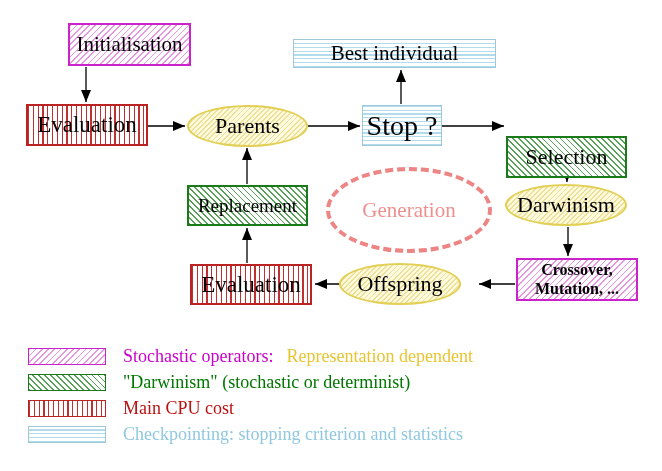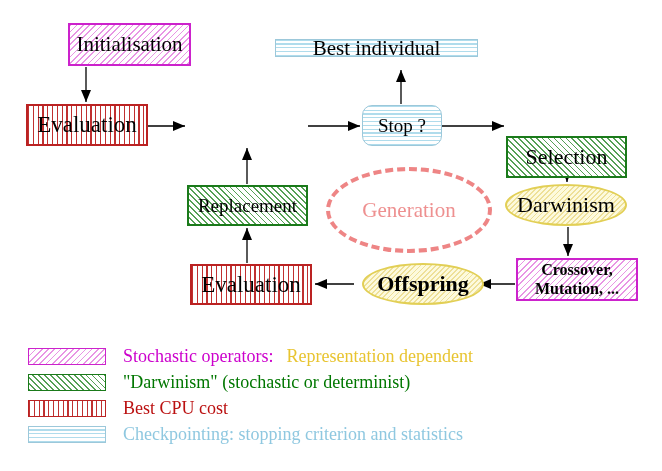--- a/index.html
+++ b/index.html
@@ -31,29 +31,29 @@
   }
   .hatch-yellow {
     border:2px solid #e2cf55;
     background:repeating-linear-gradient(135deg,#eee098 0,#eee098 1.3px,#fdfadd 1.3px,#fdfadd 3.6px);
   }
   .ellipse { border-radius:50%; }
 
   
   #init-box        { left:25px;  top:23px;  width:123px; height:43px; font-size:21px;margin-left:43px; }
   #eval-top-box    { left:26px;  top:104px; width:122px; height:42px; font-size:23px; }
-  #best-box        { left:275px; top:39px;  width:203px; height:18px; font-size:21px; }
-  #stop-box        { left:362px; top:105px; width:80px;  height:41px; font-size:19px; border-radius:10px; }
+  #best-box        { left:293px; top:39px;  width:203px; height:29px; font-size:21px; }
+  #stop-box        { left:362px; top:105px; width:80px;  height:41px; font-size:28px; border-radius:0; }
   #selection-box   { left:506px; top:104px; width:121px; height:42px; font-size:22px;margin-top:32px; }
   #replacement-box { left:187px; top:185px; width:121px; height:41px; font-size:19px; }
   #eval-bottom-box { left:190px; top:264px; width:122px; height:41px; font-size:23px; }
   #crossover-box   { left:516px; top:258px; width:122px; height:43px; font-size:16px; flex-direction:column; line-height:1.15;font-weight:bold; }
   #parents-ell     { left:187px; top:105px; width:121px; height:42px; font-size:22px; }
   #genitors-ell    { left:505px; top:184px; width:122px; height:42px; font-size:22px; }
-  #offspring-ell   { left:362px; top:263px; width:122px; height:42px; font-size:22px;font-weight:bold; }
+  #offspring-ell   { left:339px; top:263px; width:122px; height:42px; font-size:22px; }
   #generation-ell  {
     left:326px; top:167px; width:166px; height:86px; font-size:21px;
     border:4px dashed #ee8585; border-radius:50%; color:#ee9090; background:transparent;
   }
 
   
   #arrows { position:absolute; left:0; top:0; z-index:1; }
 
   
   .legend-row {
@@ -96,20 +96,21 @@
     <line x1="354" y1="284" x2="315" y2="284" stroke="#000" stroke-width="1.3" marker-end="url(#ah)"></line>
     <line x1="247" y1="263" x2="247" y2="228" stroke="#000" stroke-width="1.3" marker-end="url(#ah)"></line>
   </svg>
 
   <div class="node hatch-magenta" id="init-box">Initialisation</div>
 
   <div class="node stripes-red" id="eval-top-box">Evaluation</div>
 
   <div class="node stripes-cyan" id="best-box">Best individual</div>
 
+  <div class="node hatch-yellow ellipse" id="parents-ell">Parents</div>
 
   <div class="node stripes-cyan" id="stop-box">Stop ?</div>
 
   <div class="node hatch-green" id="selection-box">Selection</div>
 
   <div class="node" id="generation-ell">Generation</div>
 
   <div class="node hatch-green" id="replacement-box">Replacement</div>
 
   <div class="node hatch-yellow ellipse" id="genitors-ell">Darwinism</div>
@@ -129,21 +130,21 @@
     <span class="lg-gold">Representation dependent</span>
   </div>
 
   <div class="legend-row" id="legend-row-1">
     <span class="legend-swatch hatch-green"></span>
     <span class="lg-green">"Darwinism" (stochastic or determinist)</span>
   </div>
 
   <div class="legend-row" id="legend-row-2">
     <span class="legend-swatch stripes-red"></span>
-    <span class="lg-red">Best CPU cost</span>
+    <span class="lg-red">Main CPU cost</span>
   </div>
 
   <div class="legend-row" id="legend-row-3">
     <span class="legend-swatch stripes-cyan"></span>
     <span class="lg-cyan">Checkpointing: stopping criterion and statistics</span>
   </div>
 
 </div>
 
 </body></html>

